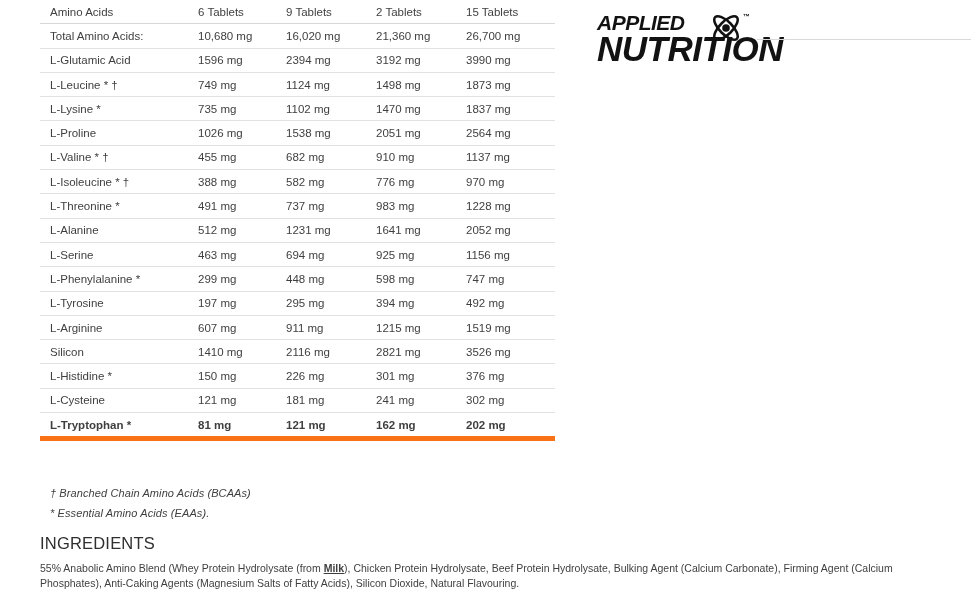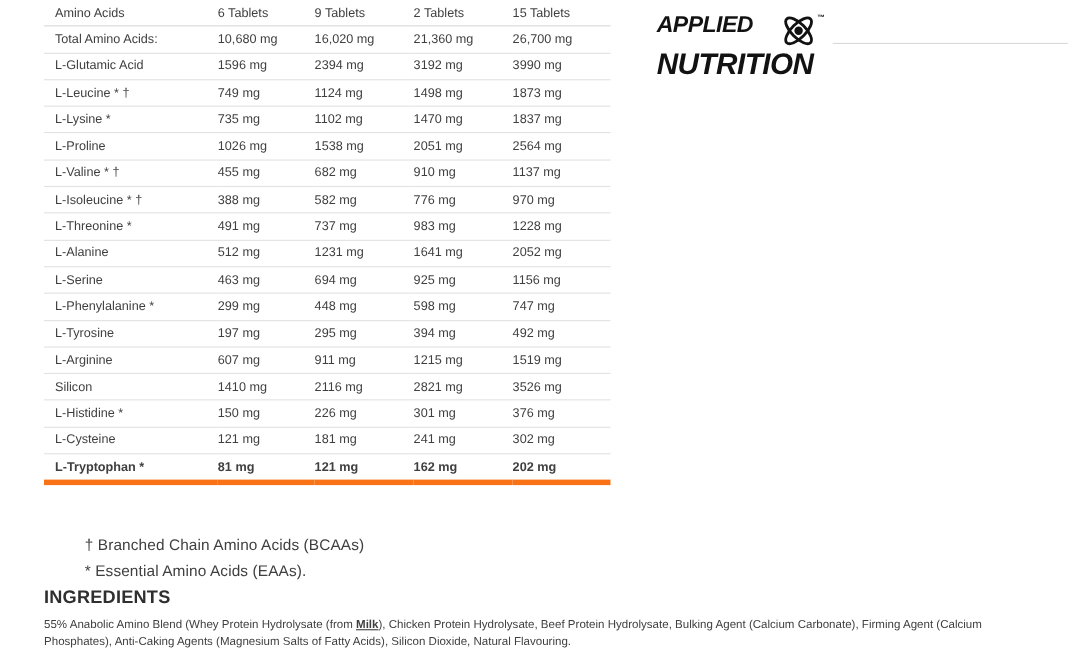--- a/index.html
+++ b/index.html
@@ -60,34 +60,34 @@
   .col-v4     { width: 89px; }
 
   
   .footnotes {
     position: absolute;
     left: 50px;
     top: 487px;
     width: 500px;
   }
   .footnote {
-    font-size: 14px;
+    font-size: 11px;
+    font-style: italic;
     color: #3f3f3f;
     margin-bottom: 8px;
     letter-spacing: 0.1px;
-    margin-left: 27px;
   }
 
   
   .ingredients-head {
     position: absolute;
     left: 40px;
     top: 534px;
     font-size: 16.5px;
-    font-weight: bold;
+    font-weight: normal;
     color: #2f2f2f;
     letter-spacing: 0.2px;
   }
   .ingredients-body {
     position: absolute;
     left: 40px;
     top: 561px;
     width: 913px;
     font-size: 10.5px;
     line-height: 15px;
@@ -108,22 +108,21 @@
     font-weight: bold;
     font-style: italic;
     color: #121212;
     line-height: 0.94;
     letter-spacing: -0.5px;
   }
   .logo-line1 {
     font-size: 21px;
   }
   .logo-line2 {
-    font-size: 27px;
-    margin-top: 13px;
+    font-size: 35px;
   }
   .logo-atom {
     position: absolute;
     left: 112px;
     top: -2px;
     width: 34px;
     height: 34px;
   }
   .logo-tm {
     position: absolute;

